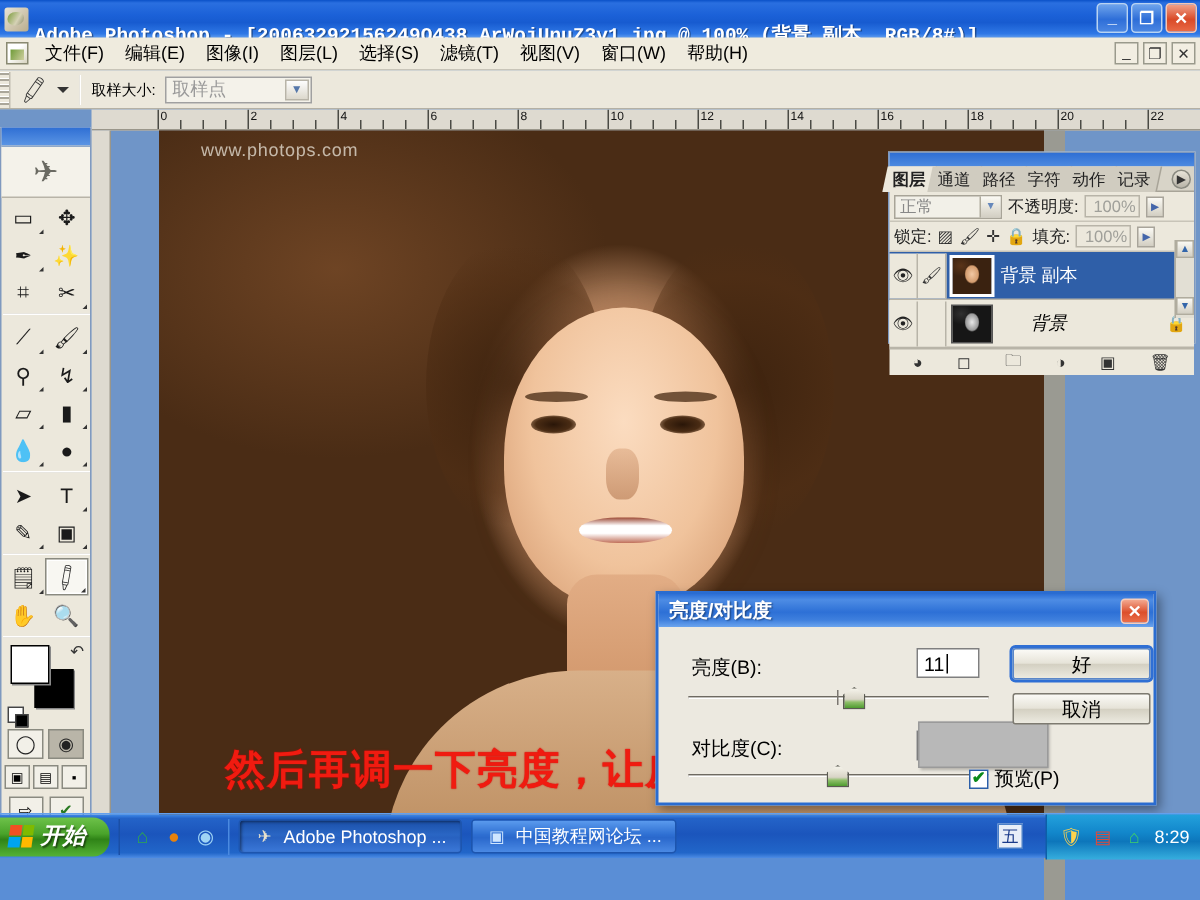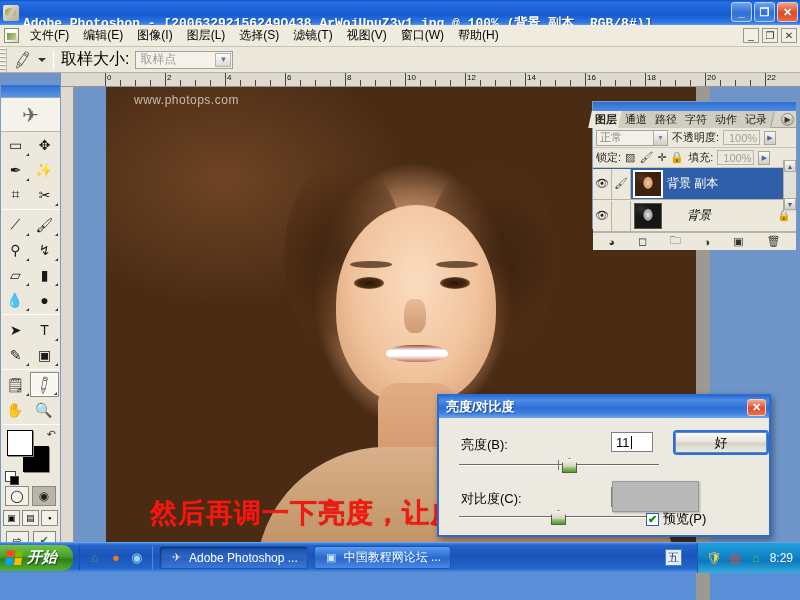--- a/index.html
+++ b/index.html
@@ -69,21 +69,21 @@
   }
   .grip{ width:7px; height:24px; margin-right:3px;
     background:repeating-linear-gradient(to bottom,#fff 0 1px,#aaa69a 1px 2px,transparent 2px 4px);
     border-right:1px solid #c0bcb0; }
   .tool-preview{ width:26px; height:22px; display:flex; align-items:center; justify-content:center; }
   .eyedrop{ font-size:15px; transform:rotate(-10deg); color:#333; }
   .tiny-arrow{ width:0;height:0;border-left:4px solid transparent;border-right:4px solid transparent;
     border-top:4px solid #333; margin-left:2px; }
   .sep-v{ width:1px; height:20px; background:#b0aca0; margin:0 7px;
     border-right:1px solid #fff; }
-  .opt-label{ font-size:16px; color:#000; margin-right:6px; }
+  .opt-label{ font-size:10px; color:#000; margin-right:6px; }
   .opt-select{
     width:98px; height:18px; border:1px solid #a0a0a0; background:#f4f2ea;
     display:flex; align-items:center; padding-left:4px; font-size:12px; color:#9a9a9a;
     position:relative;
   }
   .opt-select .dd{
     position:absolute; right:1px; top:1px; width:16px; height:14px;
     background:linear-gradient(to bottom,#fdfdfd,#dcd8cc); border:1px solid #b8b4a8;
     display:flex; align-items:center; justify-content:center; font-size:8px; color:#5577aa;
   }
@@ -737,20 +737,21 @@
       <div class="bc-field" style="left:172px; top:69px;">
         <span>0</span>
       </div>
       <div class="bc-slider" style="left:20px; top:92px;">
         <div class="track"></div>
         <div class="center-tick"></div>
         <div class="thumb-ui" style="left:92px;"></div>
       </div>
       <div id="tooltip-artifact"></div>
       <div class="bc-btn default" style="left:236px; top:14px;">好</div>
+      <div class="bc-btn" style="left:236px; top:44px;">取消</div>
       <div id="preview-row">
         <span class="chk">✔</span>
         <span style="font-size:13px;">预览(P)</span>
       </div>
     </div>
   </div>
 </div>
 
 <div id="statusbar">
   <div class="zoom-box"></div>

